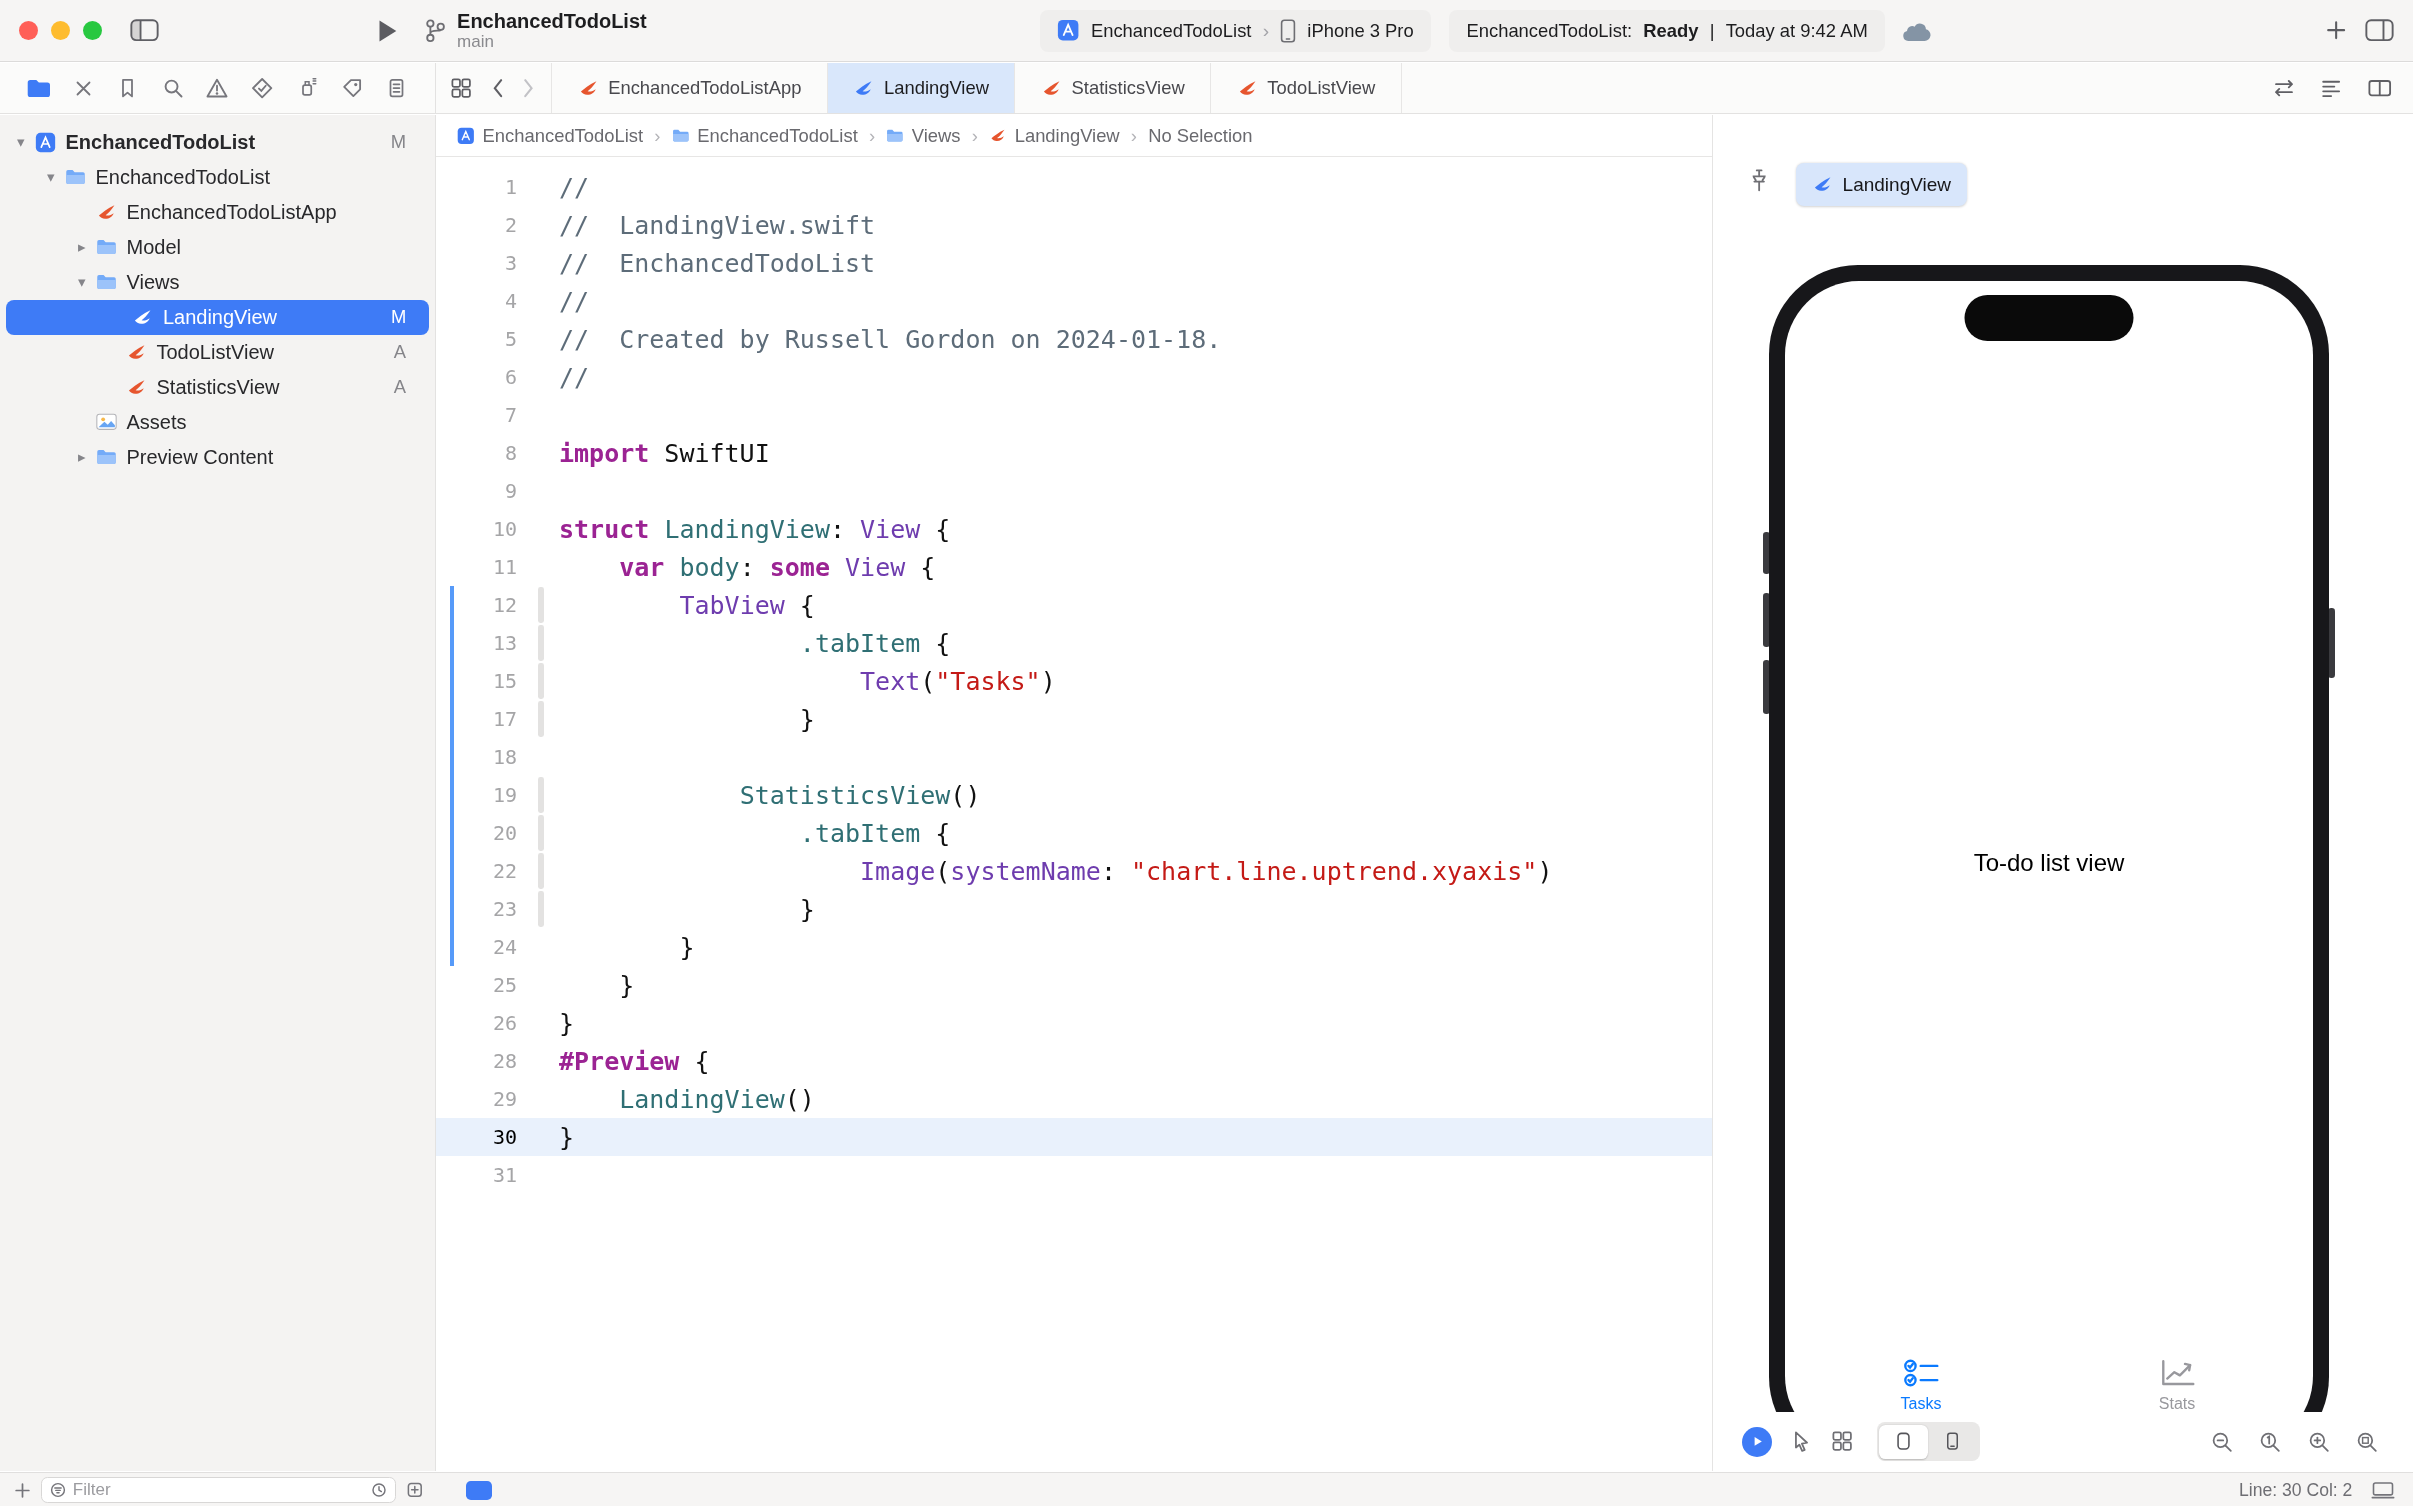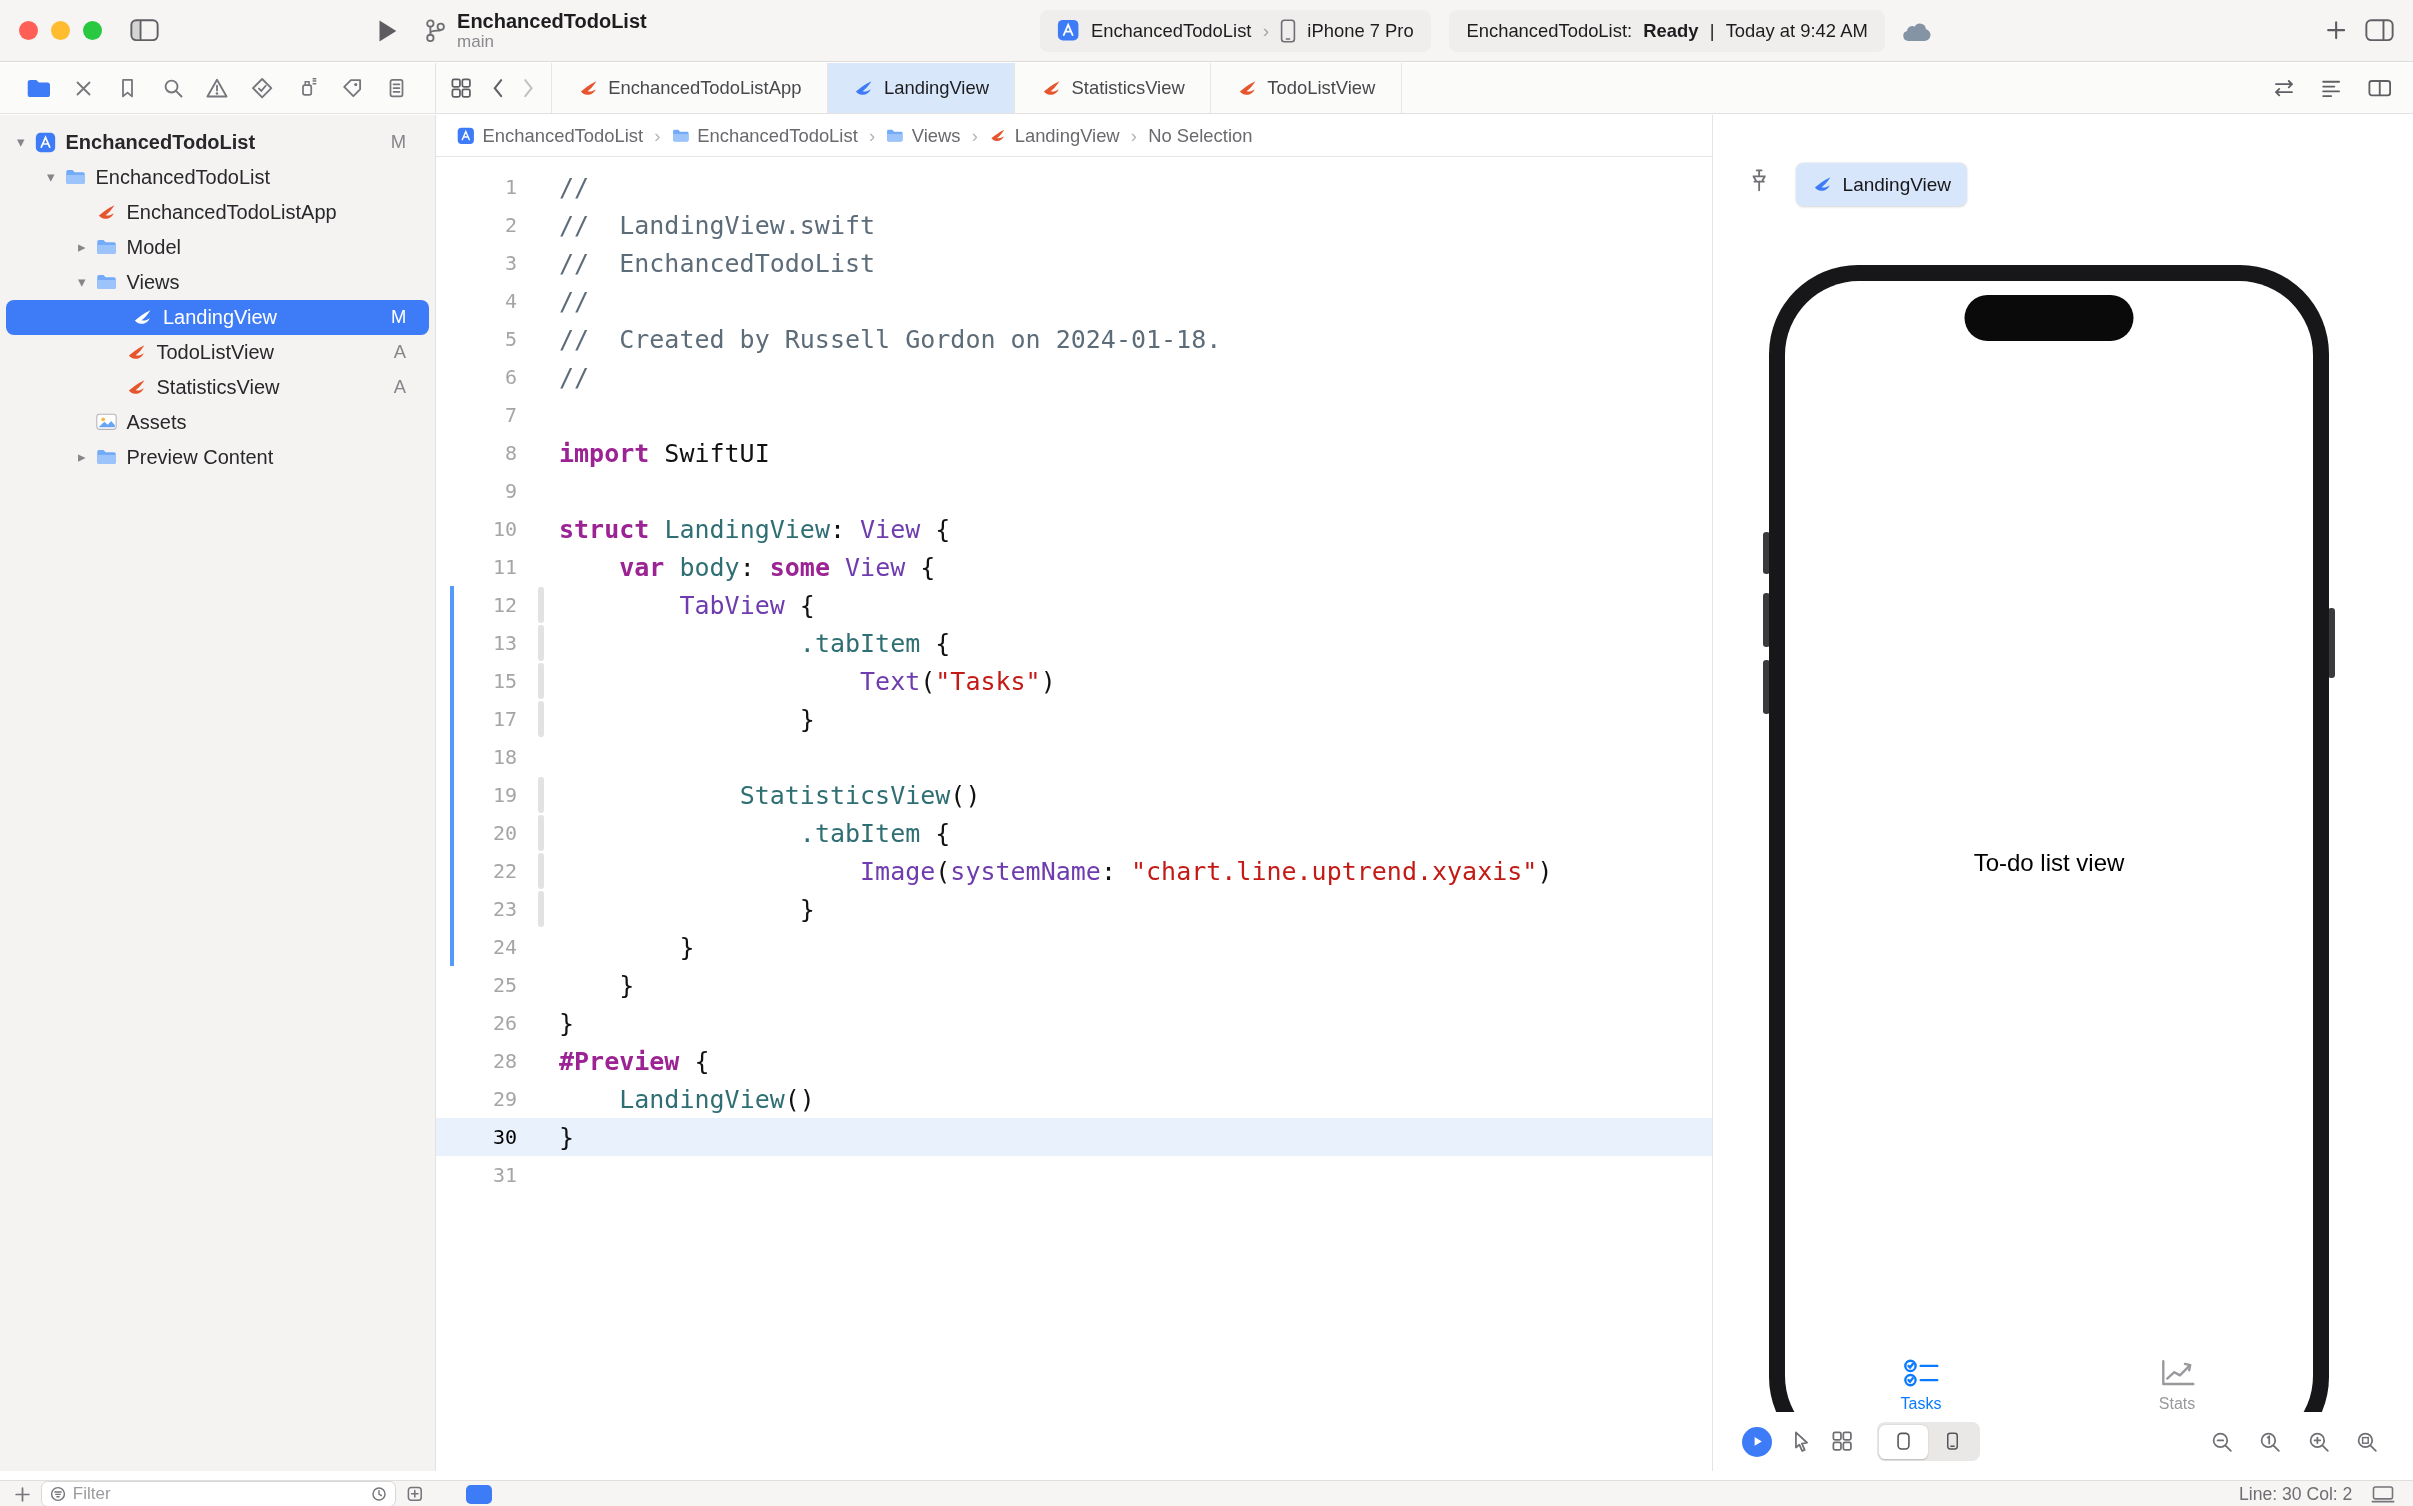--- a/index.html
+++ b/index.html
@@ -79,21 +79,21 @@
 .canvas-controls{position:absolute;left:0;right:0;bottom:0;height:59px;background:#fff;display:flex;align-items:center;padding:0 29px;gap:19px}
 .cc-live{width:30px;height:30px;border-radius:50%;background:#3E7BF6;display:flex;align-items:center;justify-content:center;flex:none}
 .cc-icon{color:#6f6f74;display:flex}
 .cc-seg{display:flex;background:#e9e8e7;border-radius:8px;padding:2.4px;margin-left:4.8px}
 .cc-seg .seg{width:49px;height:34px;display:flex;align-items:center;justify-content:center;border-radius:6.4px;color:#55555a}
 .cc-seg .seg.on{background:#fff;box-shadow:0 0.8px 1.6px rgba(0,0,0,.2)}
 .cc-zoom{margin-left:auto;display:flex;gap:14.4px}
 .zbtn{width:34px;height:34px;display:flex;align-items:center;justify-content:center;color:#6f6f74}
 
 
-#bottombar{position:absolute;left:0;right:0;bottom:0;height:27px;background:#f6f5f4;border-top:0.8px solid #e0dfde;display:flex;align-items:center}
+#bottombar{position:absolute;left:0;right:0;bottom:0;height:35px;background:#f6f5f4;border-top:0.8px solid #e0dfde;display:flex;align-items:center}
 .bb-left{width:436px;flex:none;display:flex;align-items:center;gap:9.6px;padding:0 12.8px}
 .filter-field{flex:1;height:25.5px;background:#fff;border:0.8px solid #d8d7d6;border-radius:6.4px;display:flex;align-items:center;gap:6.4px;padding:0 8px}
 .filter-field input{border:none;outline:none;flex:1;font-size:17px;color:#333;background:transparent;font-family:inherit;min-width:0}
 .filter-field input::placeholder{color:#9b9b9f}
 .bb-icon{color:#74747a;display:flex}
 .bb-blue{width:25.5px;height:19px;border-radius:4.8px;background:#3E7BF6;margin-left:30px}
 .bb-right{margin-left:auto;display:flex;align-items:center;gap:19px;padding-right:17.6px;font-size:17.6px;color:#6e6e73;white-space:nowrap}
 </style>
 </head>
 <body>
@@ -139,21 +139,21 @@
       <svg width="22.3" height="22.3" viewBox="0 0 100 100">
           <rect x="4" y="4" width="92" height="92" rx="22" fill="#3E7BF6"></rect>
           <path d="M30 72 L50 26 L70 72 M37 57 H63" stroke="#fff" stroke-width="8" fill="none" stroke-linecap="round"></path>
         </svg>
       <span>EnchancedTodoList</span>
       <span class="chev">›</span>
       <svg width="16" height="24" viewBox="0 0 20 30">
           <rect x="2" y="1.5" width="16" height="27" rx="3.5" fill="none" stroke="#6e6e73" stroke-width="2"></rect>
           <line x1="8" y1="25" x2="12" y2="25" stroke="#6e6e73" stroke-width="2" stroke-linecap="round"></line>
         </svg>
-      <span>iPhone 7 Pro</span>
+      <span>iPhone 3 Pro</span>
     </div>
     <div class="pill status-pill">
       <span>EnchancedTodoList:</span>
       <span class="bold">Ready</span>
       <span>|</span>
       <span>Today at 9:42 AM</span>
     </div>
     <span class="tb-icon">
       <svg width="29" height="21" viewBox="0 0 36 26">
           <path fill="#8494A5" d="M28.5 11.5 a7.5 7.5 0 0 0 -14 -3.2 a6.5 6.5 0 0 0 -9.5 5.4 a6.2 6.2 0 0 0 1.5 12.2 h20 a7.3 7.3 0 0 0 2 -14.4 z"></path>

